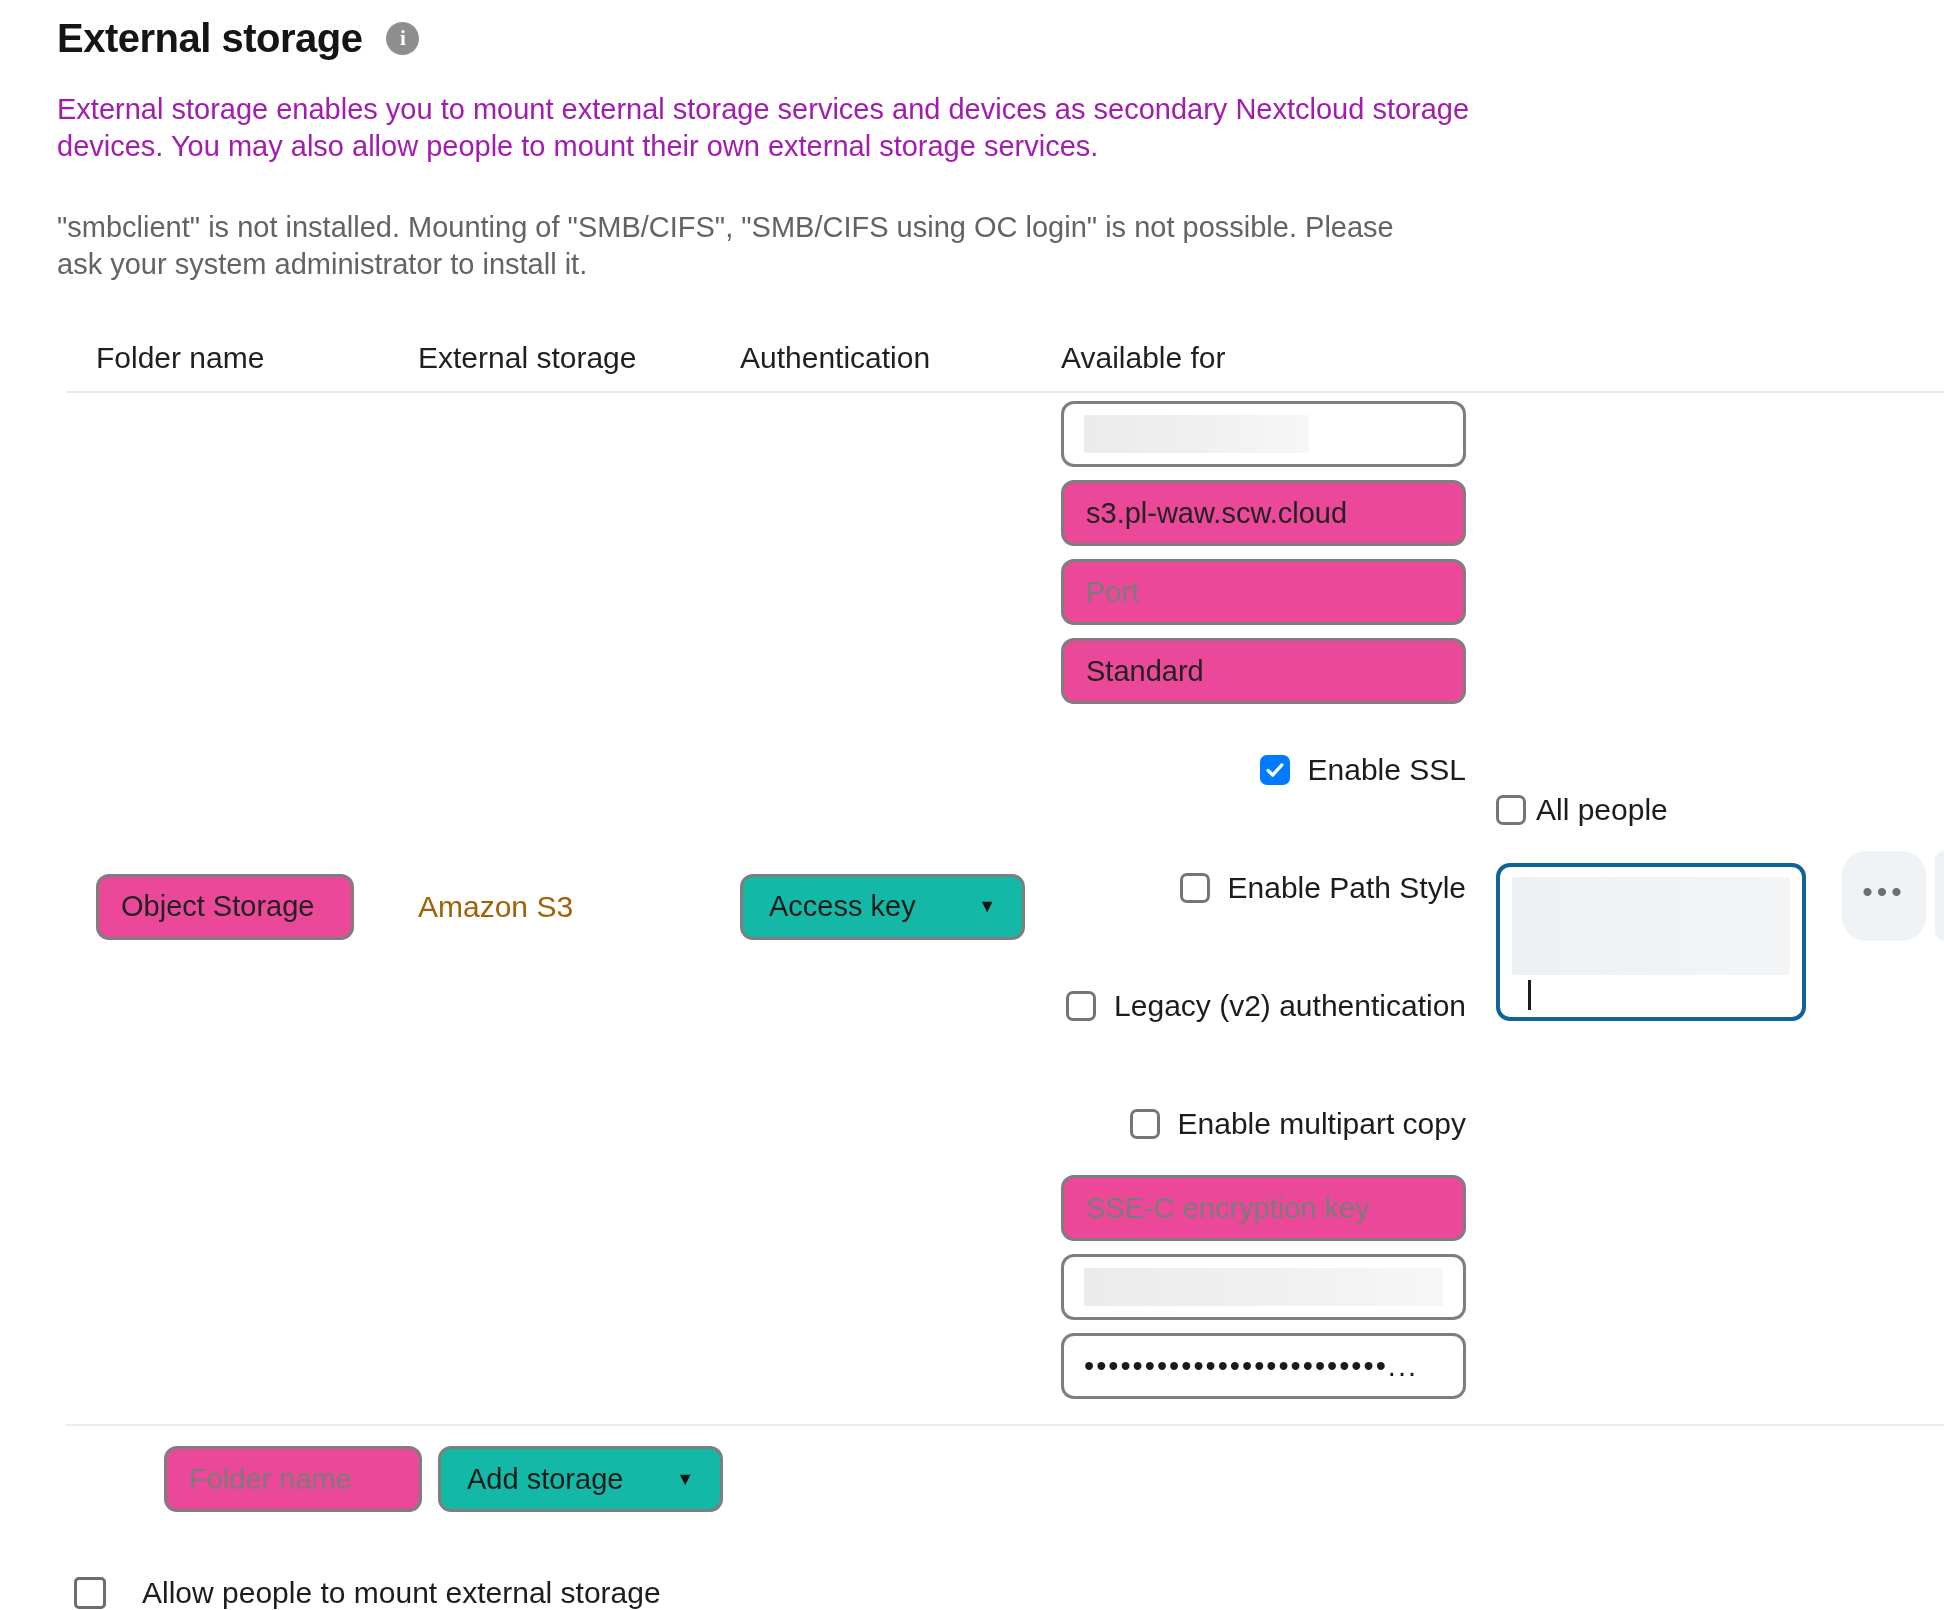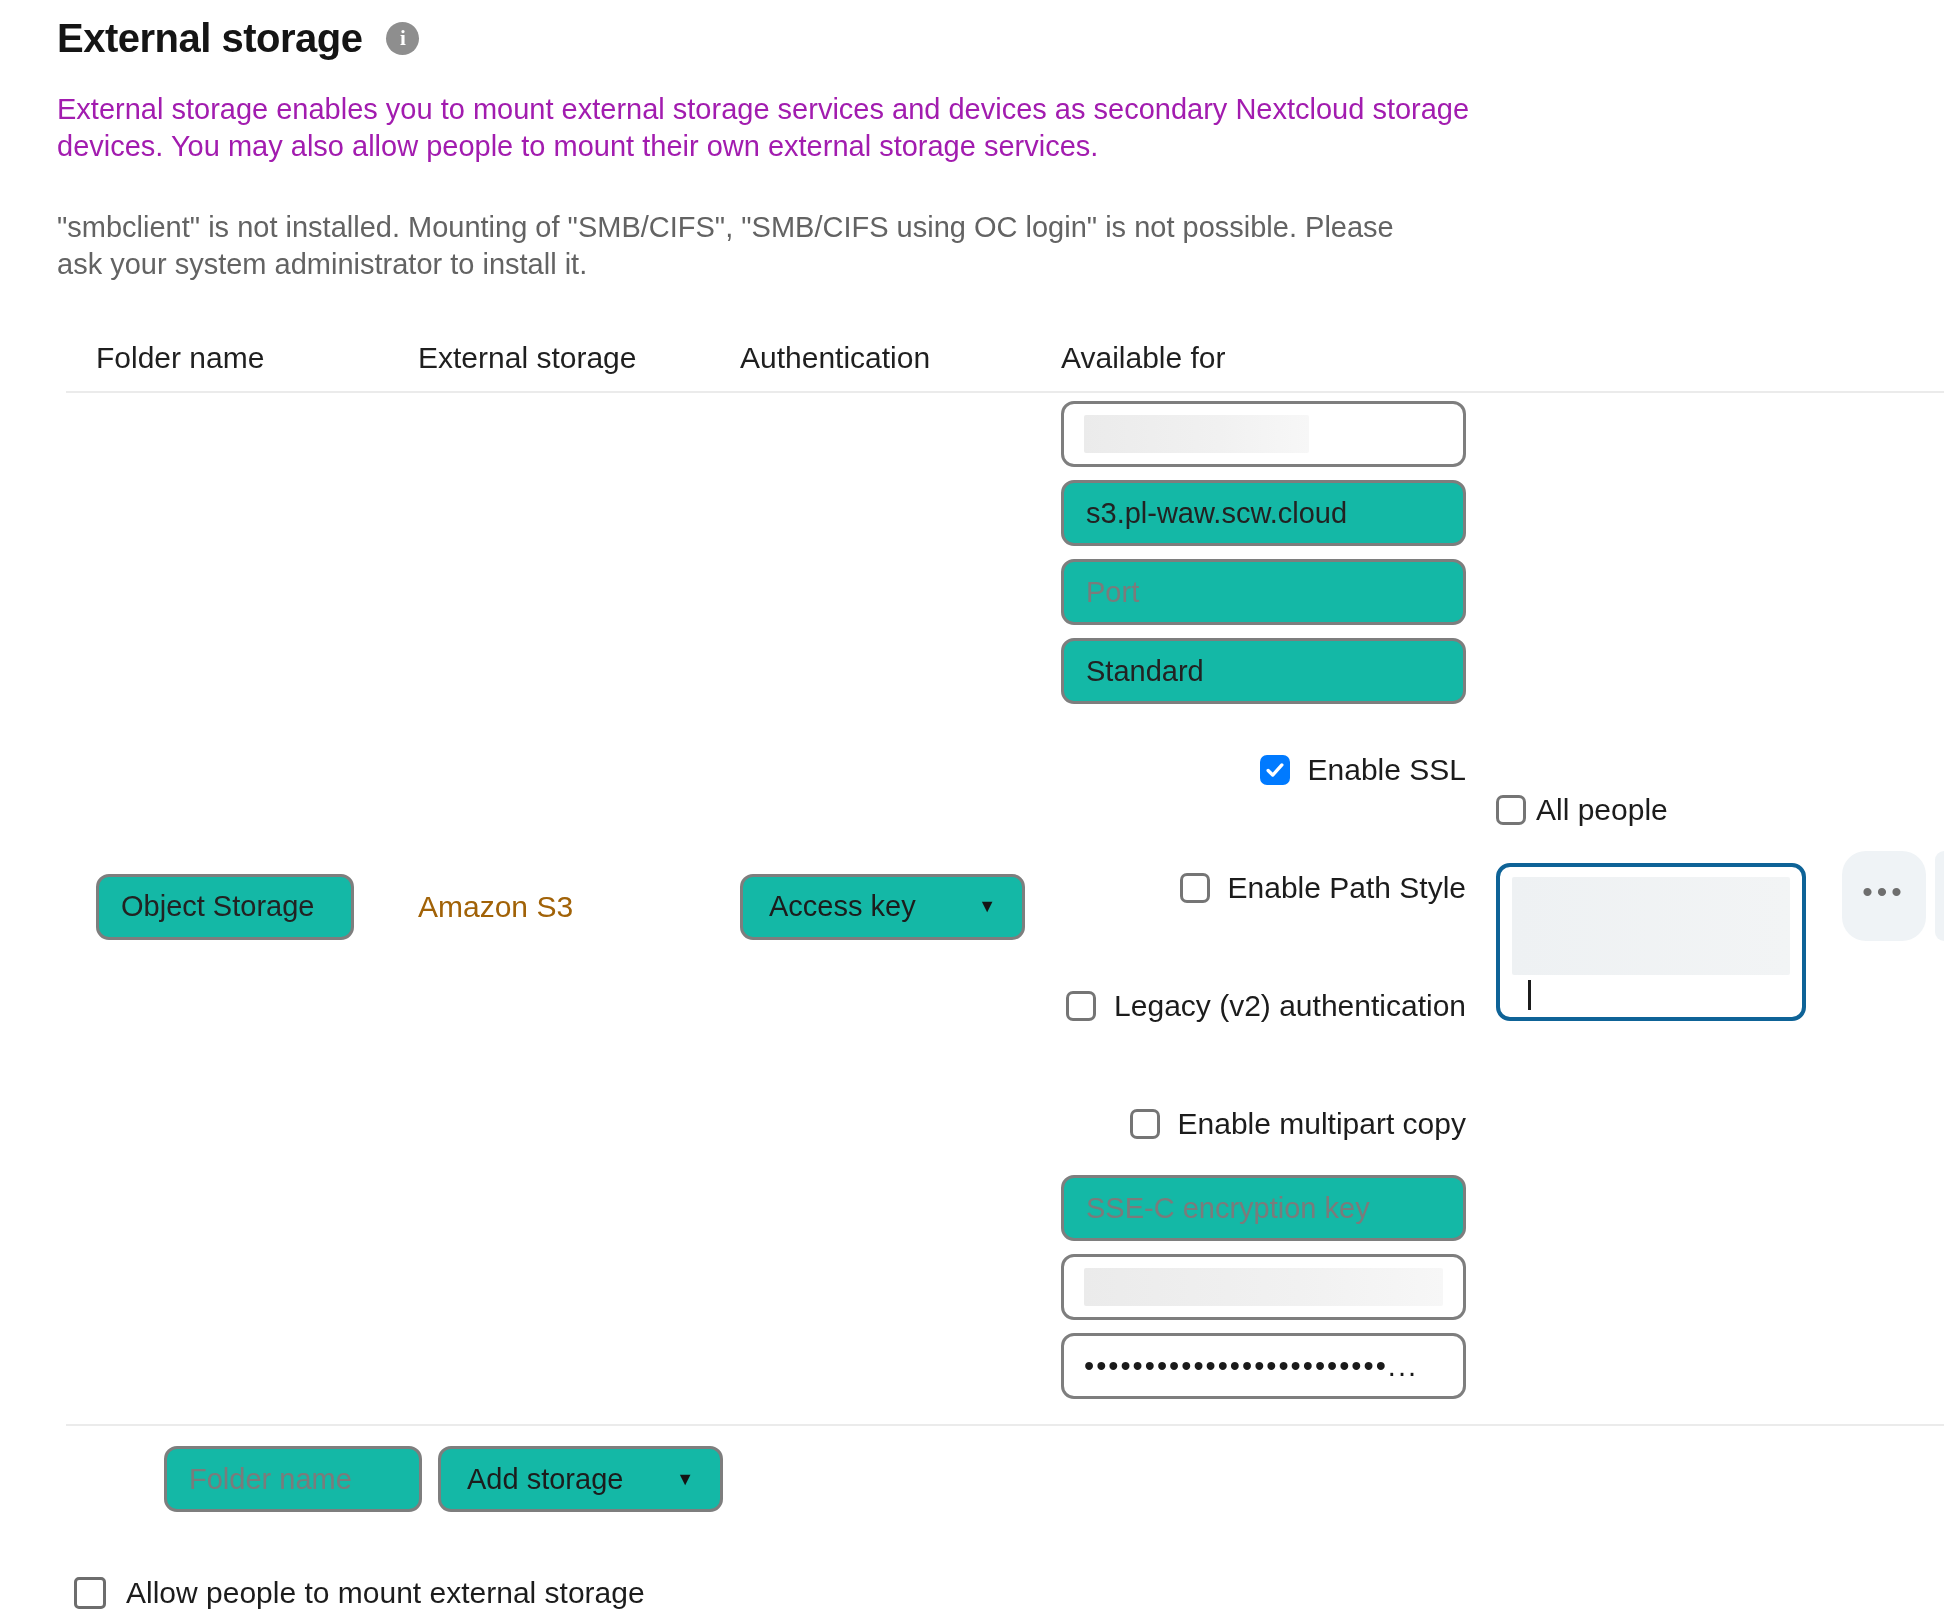--- a/index.html
+++ b/index.html
@@ -68,21 +68,21 @@
     align-items: center;
   }
   .cell-text { font-size: 30px; color: #a16207; }
 
   
   .box-input {
     box-sizing: border-box;
     height: 66px;
     border: 3px solid #7e7e7e;
     border-radius: 13px;
-    background: #14b8a6;
+    background: #ec4899;
     font-size: 29px;
     color: #222;
     padding: 0 22px;
     font-family: "Liberation Sans", "DejaVu Sans", sans-serif;
     outline: none;
     display: block;
     width: 100%;
   }
   .box-input::placeholder { color: #7b7b7b; opacity: 1; }
   .w285 { width: 258px; }
@@ -176,21 +176,21 @@
     margin-top: -12px;
     margin-left: auto;
     background: #eff3f6;
     border-radius: 24px 0 0 24px;
   }
 
   
   .add-row { display: flex; gap: 16px; margin: 20px 0 0 98px; }
 
   
-  .allow-row { display: flex; align-items: center; gap: 20px; margin: 64px 0 0 74px; }
+  .allow-row { display: flex; align-items: center; gap: 36px; margin: 64px 0 0 74px; }
   .allow-row .checkbox { width: 32px; height: 32px; border-radius: 5px; border-color: #6d6d6d; }
   .allow-label { font-size: 30px; color: #1c1c1c; }
 </style>
 </head>
 <body>
 
 <div>
 
   <div class="page-title-row">
     <span class="page-title">External storage</span>

